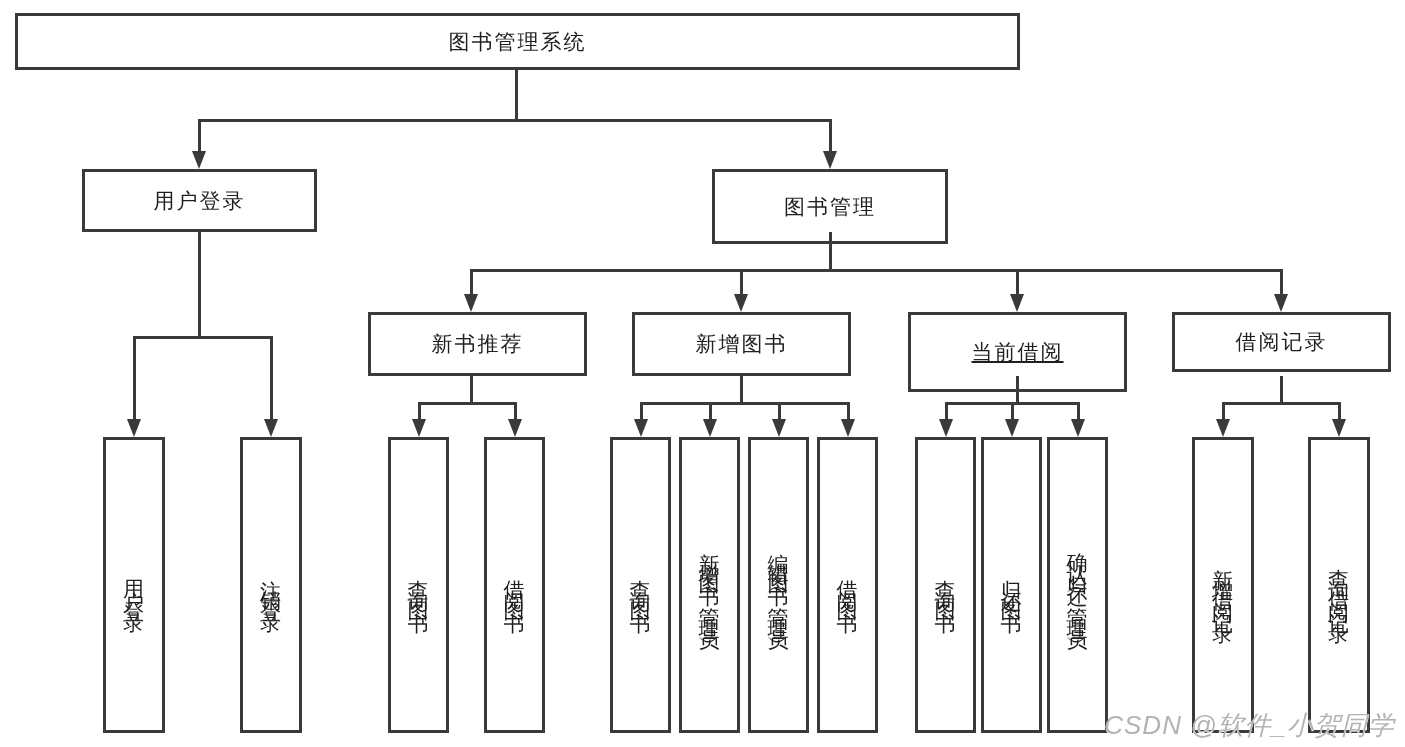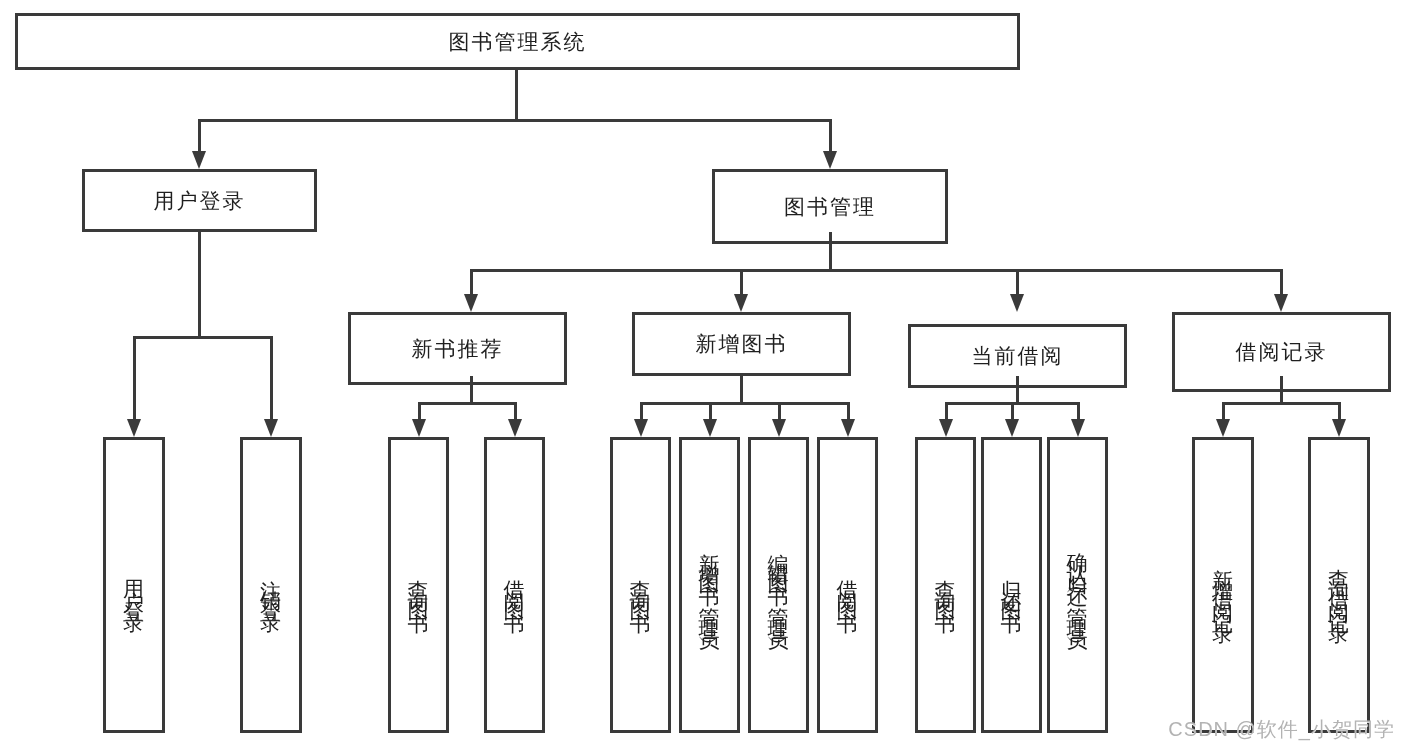--- a/index.html
+++ b/index.html
@@ -38,25 +38,26 @@
   .arrow{
     position:absolute;width:0;height:0;
     border-left:7px solid transparent;
     border-right:7px solid transparent;
     border-top:18px solid #3a3a3a;
   }
   .watermark{
     position:absolute;
     right:10px;bottom:4px;
     color:#b3b3b3;
-    font-size:20px;
+    font-size:26px;
     letter-spacing:1px;
     white-space:nowrap;
     z-index:5;
     text-shadow:0 1px 0 #ffffff;
+    font-style:italic;
   }
 </style>
 </head>
 <body>
 
 <div class="canvas">
 
   <div class="node" style="left:15px;top:13px;width:1005px;height:57px;">图书管理系统</div>
 
   <div class="vline" style="left:515px;top:70px;height:50px;"></div>
@@ -80,24 +81,24 @@
   <div class="hline" style="left:470px;top:269px;width:812px;"></div>
   <div class="vline" style="left:470px;top:269px;height:26px;"></div>
   <div class="arrow" style="left:464px;top:294px;"></div>
   <div class="vline" style="left:740px;top:269px;height:26px;"></div>
   <div class="arrow" style="left:734px;top:294px;"></div>
   <div class="vline" style="left:1016px;top:269px;height:26px;"></div>
   <div class="arrow" style="left:1010px;top:294px;"></div>
   <div class="vline" style="left:1280px;top:269px;height:26px;"></div>
   <div class="arrow" style="left:1274px;top:294px;"></div>
 
-  <div class="node" style="left:348px;top:312px;width:219px;height:73px;">新书推荐</div>
+  <div class="node" style="left:368px;top:312px;width:219px;height:64px;">新书推荐</div>
   <div class="node" style="left:632px;top:312px;width:219px;height:64px;">新增图书</div>
-  <div class="node" style="left:908px;top:324px;width:219px;height:64px;">当前借阅</div>
-  <div class="node" style="left:1172px;top:312px;width:219px;height:80px;">借阅记录</div>
+  <div class="node" style="left:908px;top:312px;width:219px;height:80px;text-decoration:underline;">当前借阅</div>
+  <div class="node" style="left:1172px;top:312px;width:219px;height:60px;">借阅记录</div>
 
   <div class="vline" style="left:470px;top:376px;height:28px;"></div>
   <div class="vline" style="left:740px;top:376px;height:28px;"></div>
   <div class="vline" style="left:1016px;top:376px;height:28px;"></div>
   <div class="vline" style="left:1280px;top:376px;height:28px;"></div>
 
   <div class="hline" style="left:418px;top:402px;width:99px;"></div>
   <div class="hline" style="left:640px;top:402px;width:209px;"></div>
   <div class="hline" style="left:945px;top:402px;width:134px;"></div>
   <div class="hline" style="left:1222px;top:402px;width:118px;"></div>

